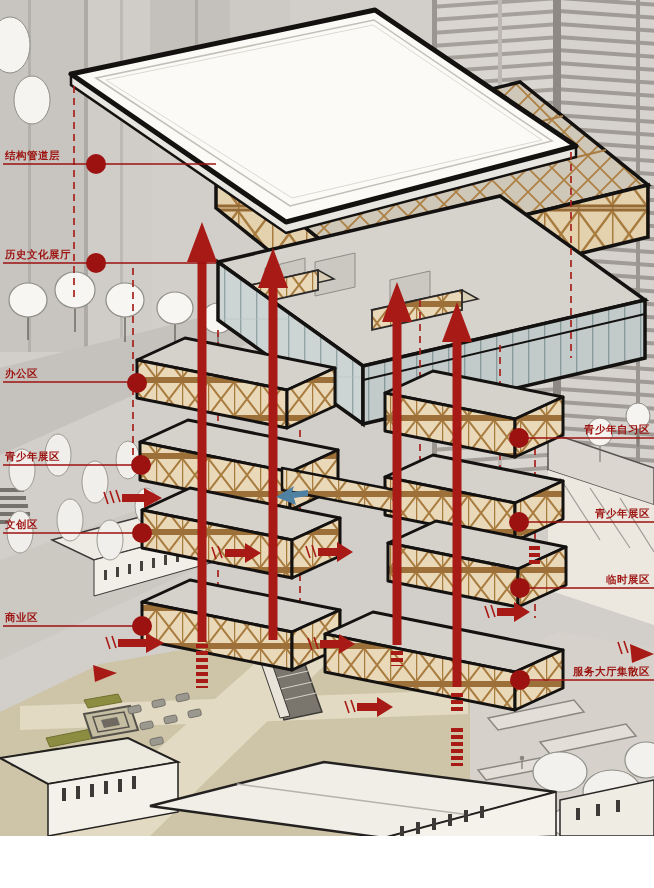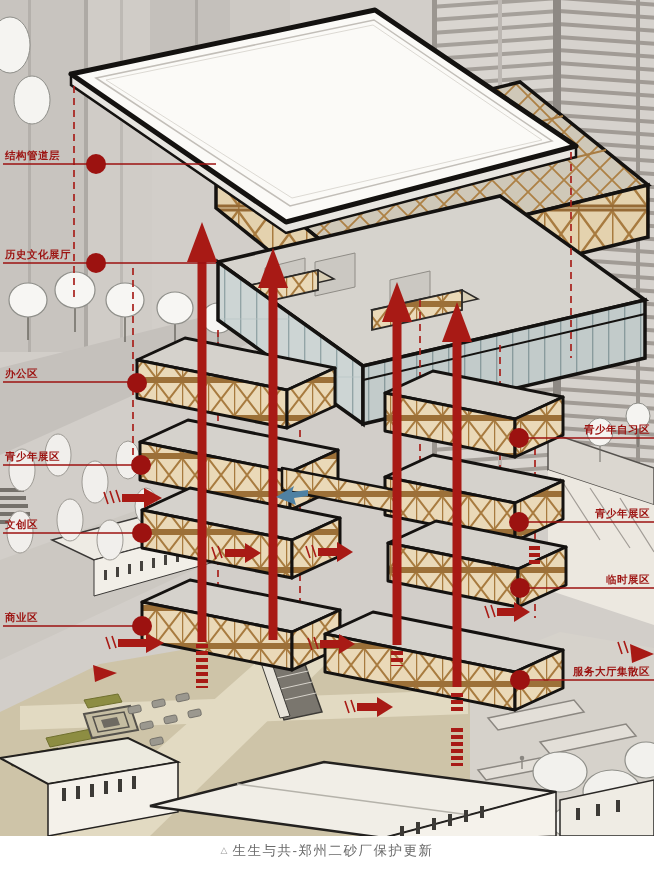--- a/index.html
+++ b/index.html
@@ -421,18 +421,15 @@
     <text class="lbl" x="5" y="528">文创区</text>
     <text class="lbl" x="5" y="621">商业区</text>
     <text class="lbl" x="650" y="433" text-anchor="end">青少年自习区</text>
     <text class="lbl" x="650" y="517" text-anchor="end">青少年展区</text>
     <text class="lbl" x="650" y="583" text-anchor="end">临时展区</text>
     <text class="lbl" x="650" y="675" text-anchor="end">服务大厅集散区</text>
   </g>
 </svg>
 
 <div class="caption">
-  <div class="line">
-    <span class="marker">△</span><span>生生与共-郑州二砂厂保护更新</span>
-  </div>
 </div>
 
 </div>
 
 </body></html>

